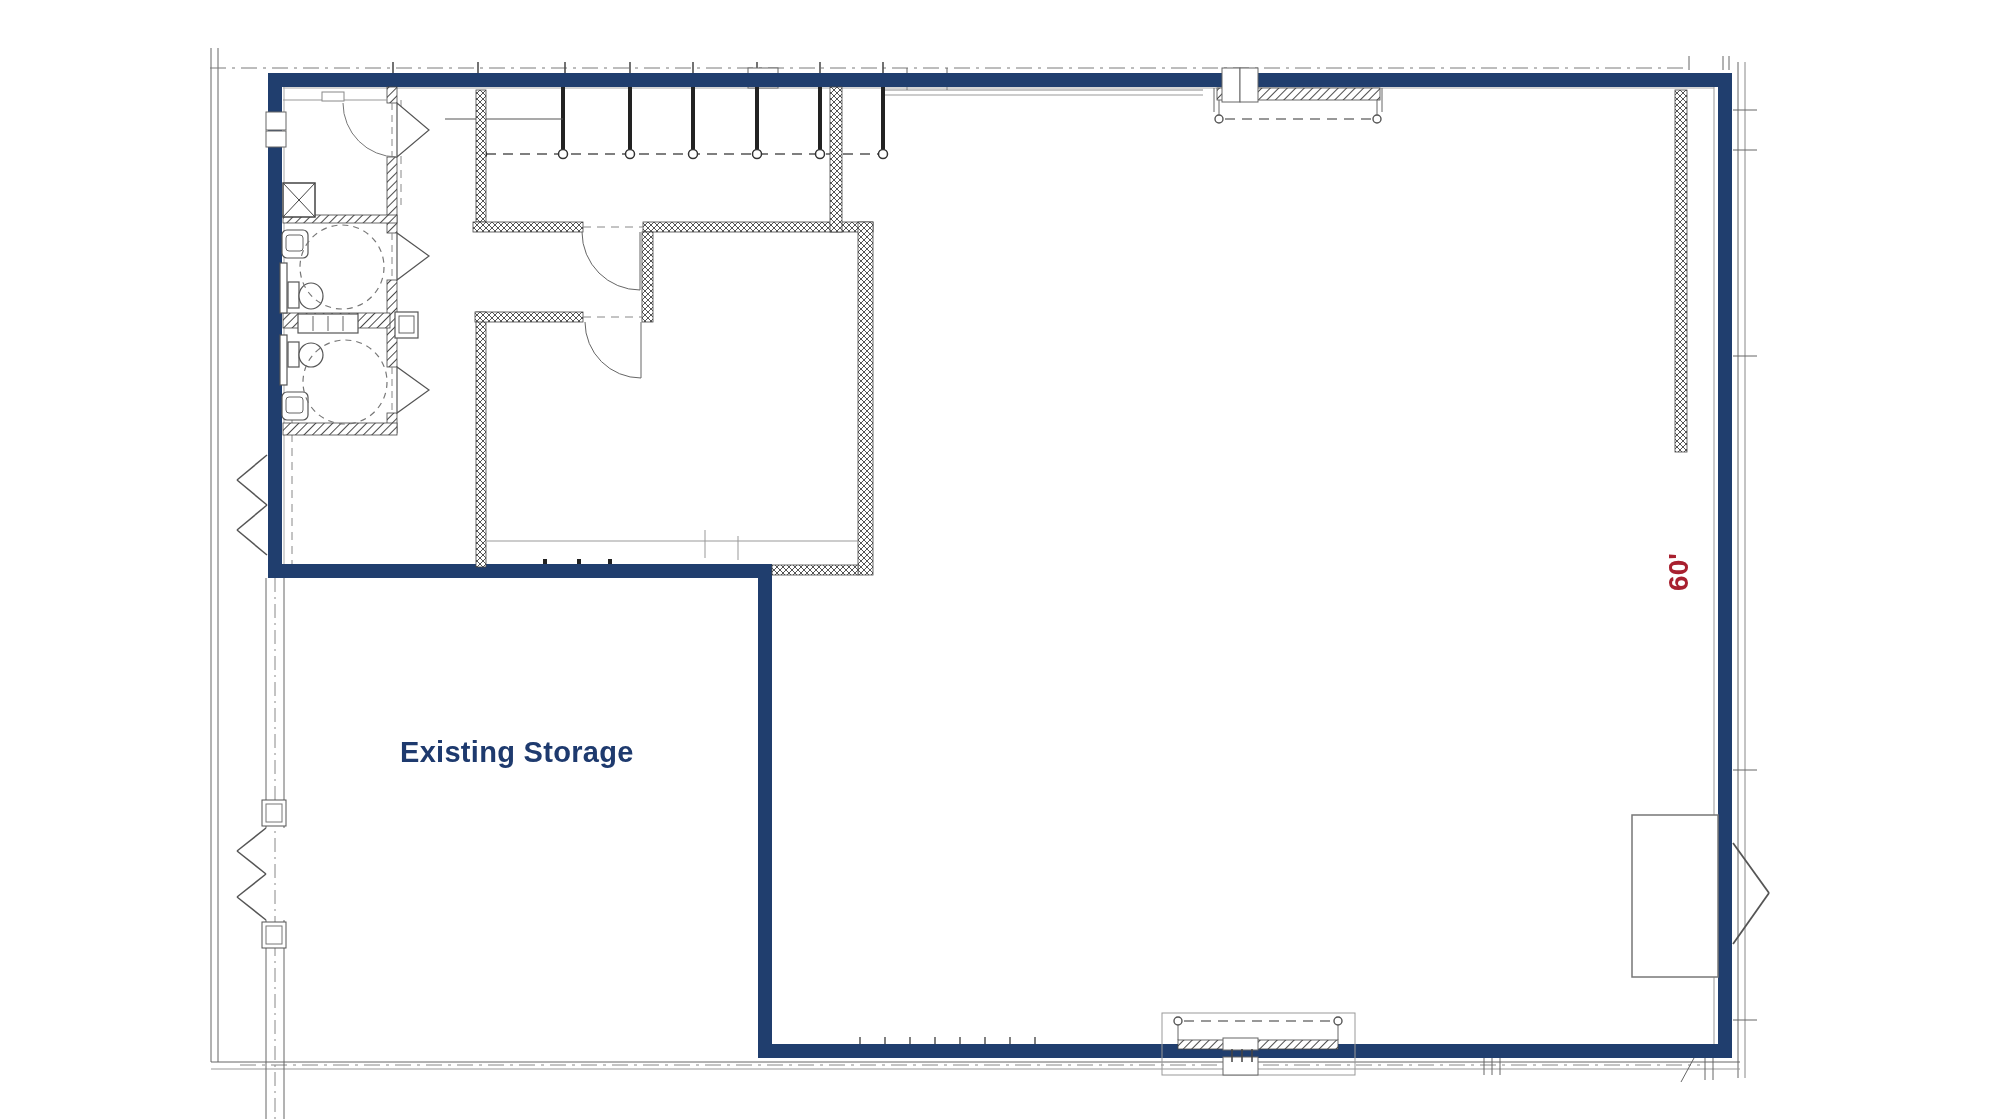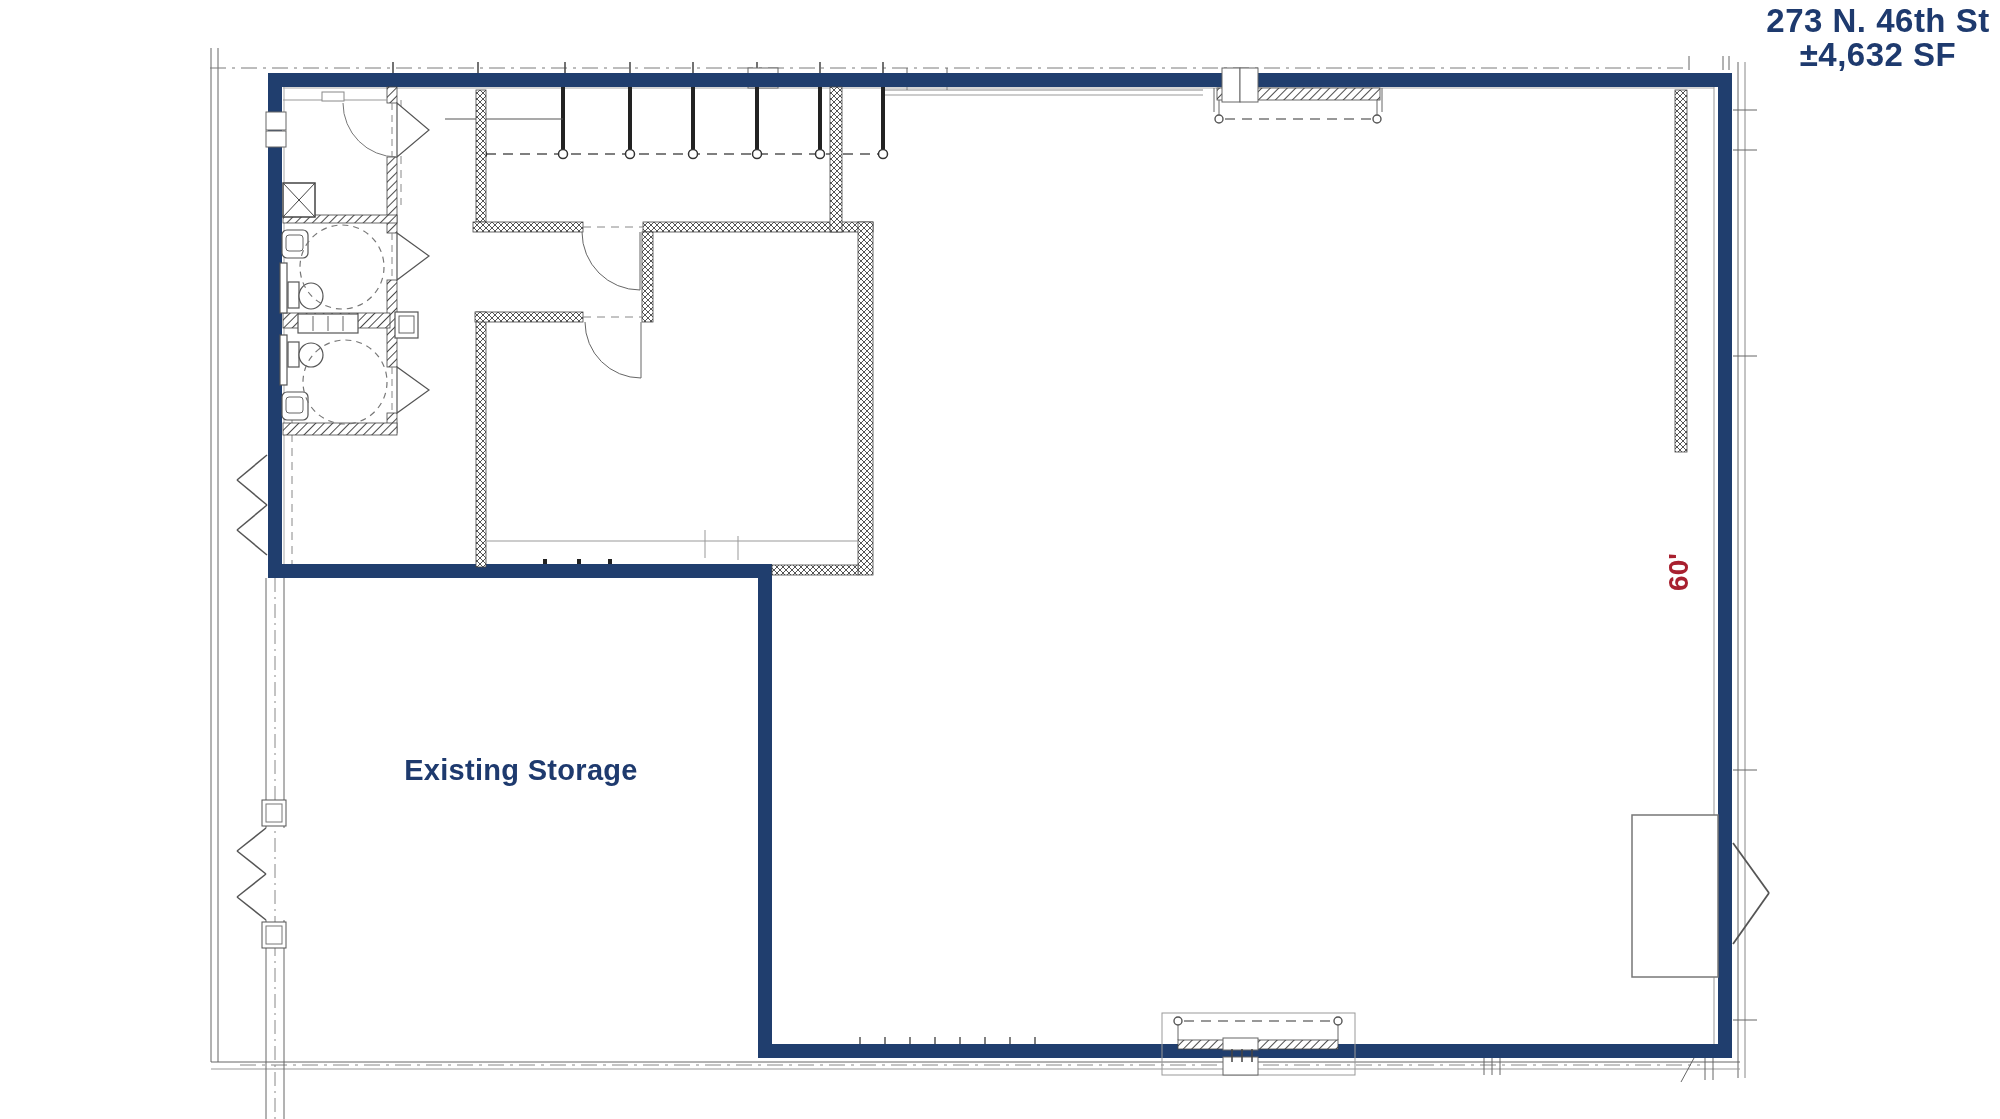--- a/index.html
+++ b/index.html
@@ -10,22 +10,22 @@
     font-family:"Liberation Sans", sans-serif;
     overflow:hidden;
   }
   .canvas svg{position:absolute;left:0;top:0;}
   .lbl{position:absolute;font-weight:bold;color:#1e3a6e;}
   .header-block{
     top:4px;left:1756px;width:244px;
     text-align:center;font-size:33px;line-height:1.03;letter-spacing:.5px;
   }
   .storage-label{
-    top:754px;left:400px;width:242px;
-    text-align:center;font-size:29px;letter-spacing:.3px;
+    top:736px;left:400px;width:242px;
+    font-size:29px;letter-spacing:.3px;
   }
   .dim-label{
     top:546px;left:1649px;width:60px;height:52px;line-height:52px;
     text-align:center;font-size:28px;color:#a8202f;
     transform:rotate(-90deg);transform-origin:50% 50%;
   }
 </style>
 </head>
 <body>
 
@@ -288,22 +288,18 @@
     </g>
     <g>
       <line x1="266" y1="828" x2="237" y2="851"></line>
           <line x1="266" y1="874" x2="237" y2="851"></line>
       <line x1="266" y1="874" x2="237" y2="897"></line>
           <line x1="266" y1="920" x2="237" y2="897"></line>
     </g>
   </g>
 </svg>
 
-<div class="lbl header-block">
-  <div>273 N. 46th St</div>
-  <div>±4,632 SF</div>
+
+<div class="lbl storage-label">Existing Storage</div>
+
+<div class="lbl dim-label">60'</div>
+
 </div>
 
-<div class="lbl storage-label">Existing Storage</div>
-
-<div class="lbl dim-label">60'</div>
-
-</div>
-
 </body></html>

